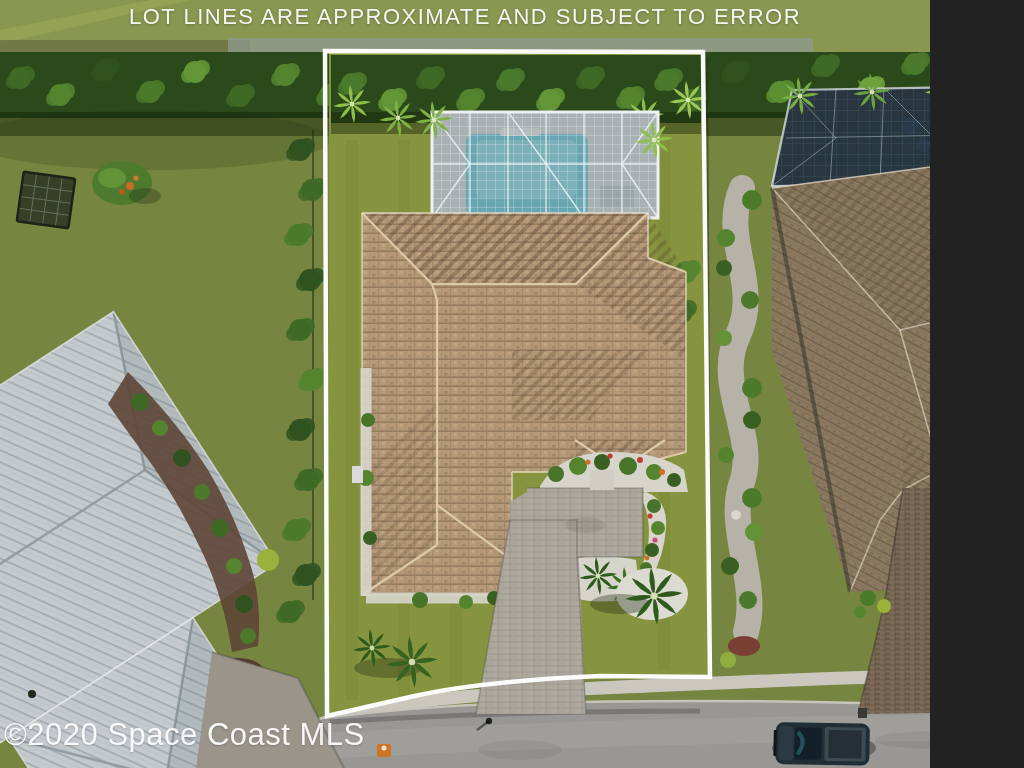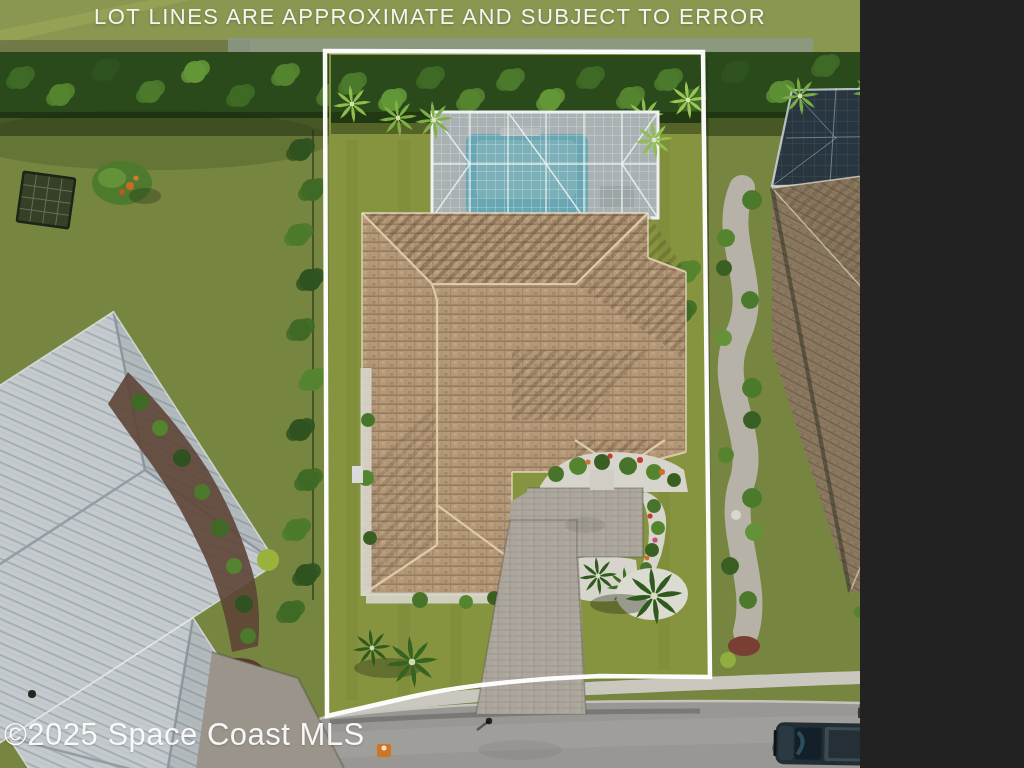--- a/index.html
+++ b/index.html
@@ -1,17 +1,17 @@
 <!DOCTYPE html>
 <html><head>
 <meta charset="utf-8">
 <style>
   html,body{margin:0;padding:0;background:#222;}
   #stage{
-    position:relative;width:860px;height:768px;overflow:hidden;
+    position:relative;width:930px;height:768px;overflow:hidden;
     font-family:"Liberation Sans",sans-serif;background:#b91c1c;
   }
   #stage svg{position:absolute;left:0;top:0;display:block;}
   .headline{
     position:absolute;top:4px;left:0;width:100%;text-align:center;
     color:#f4f5f2;font-size:22px;font-weight:400;letter-spacing:1.5px;
     text-shadow:0 1px 3px rgba(0,0,0,.25);white-space:nowrap;
   }
   .watermark{
     position:absolute;left:4px;top:717px;
@@ -474,14 +474,14 @@
       <circle cx="489" cy="721" r="3.2" fill="#22251f"></circle>
       <line x1="489" y1="721" x2="477" y2="730" stroke="rgba(0,0,0,.45)" stroke-width="2.4"></line>
     </g>
     <circle cx="32" cy="694" r="4" fill="#23281e"></circle>
   </g>
 
   <path d="M327 716 L325 51 L703 52 L710 677 L600 676 Q480 681 410 697 Q362 708 327 716 Z" fill="none" stroke-width="4.5" stroke-linejoin="miter" opacity=".97" stroke="#ffffff"></path>
 </svg>
 
   <div class="headline">LOT LINES ARE APPROXIMATE AND SUBJECT TO ERROR</div>
-  <div class="watermark">©2025 Space Coast MLS</div>
+  <div class="watermark">©2020 Space Coast MLS</div>
 </div>
 
 </body></html>

